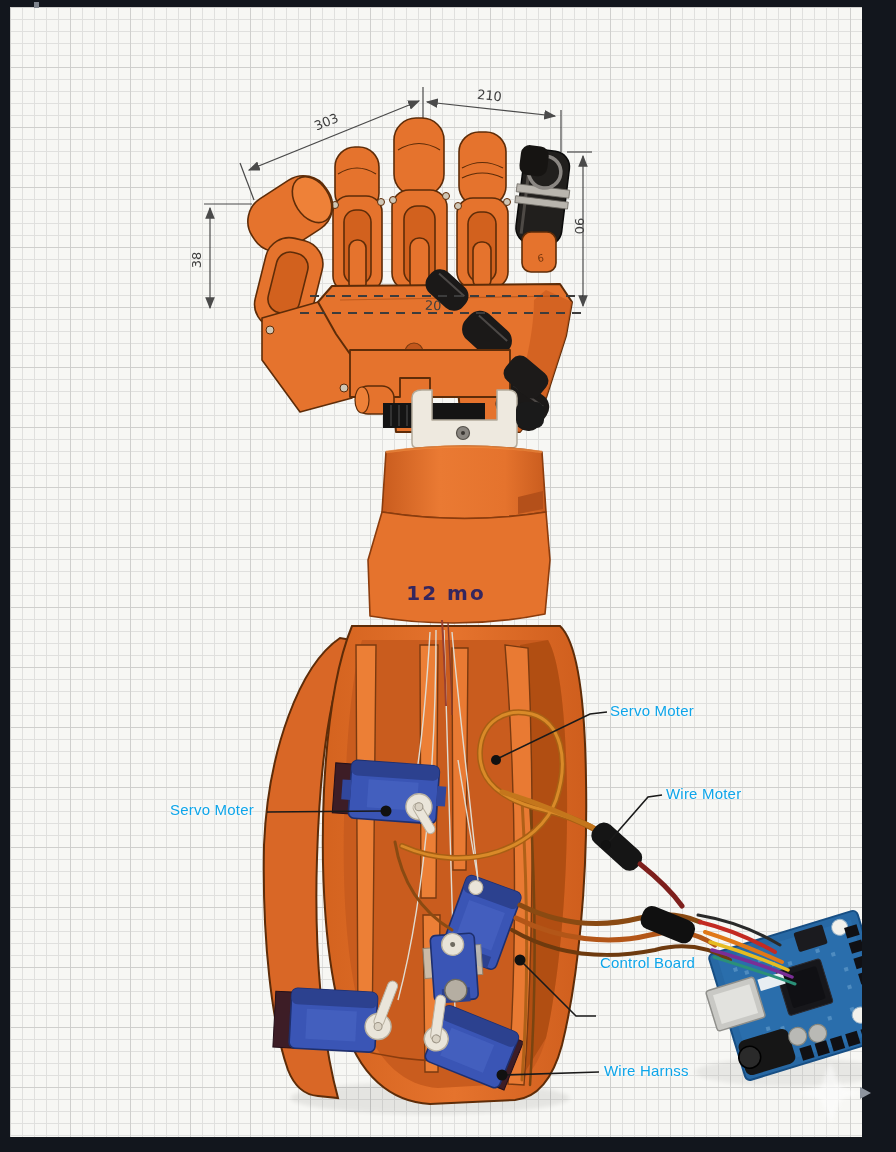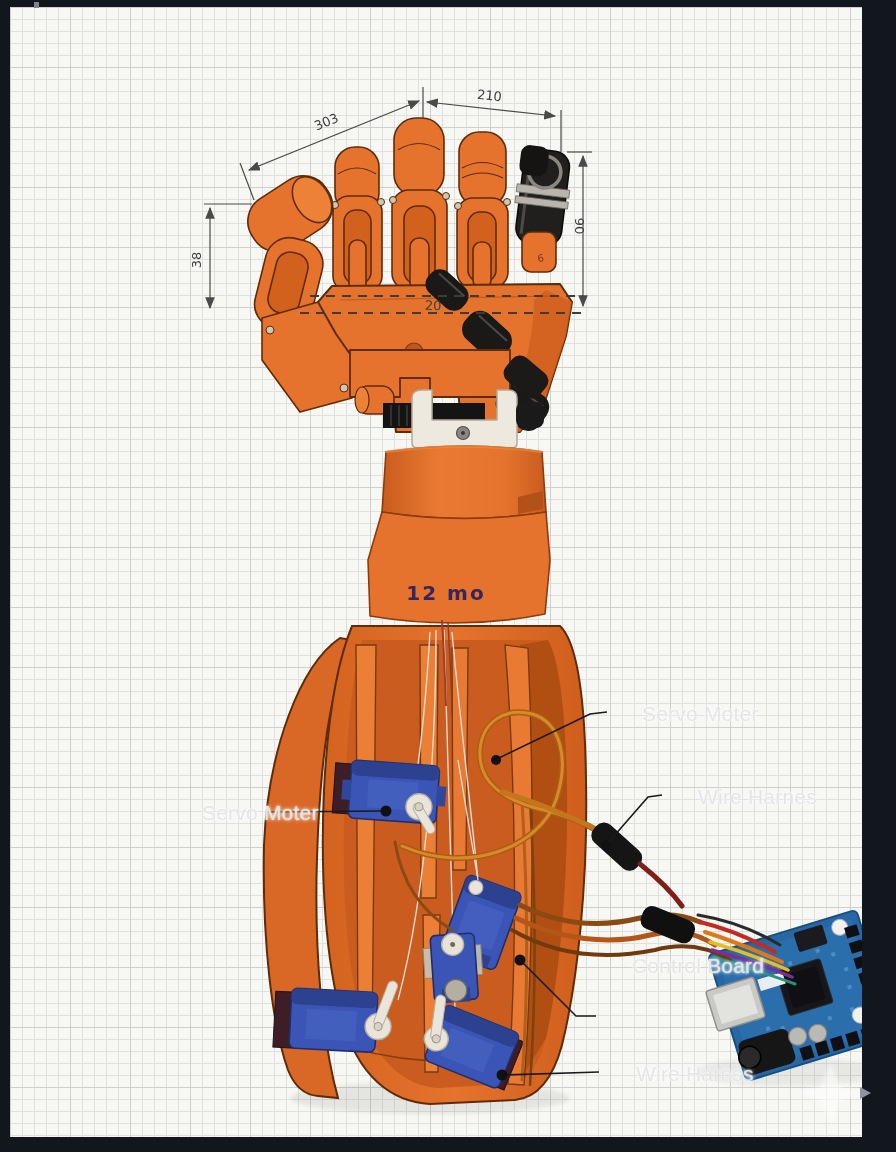--- a/index.html
+++ b/index.html
@@ -6,22 +6,22 @@
   .frame{position:relative;width:896px;height:1152px;background:#12161d;overflow:hidden;
          font-family:"Liberation Sans",sans-serif;}
   .paper{position:absolute;left:10px;top:7px;width:852px;height:1130px;
          background-color:#f7f7f4;
          background-image:
            repeating-linear-gradient(to right, #cfcfcd 0 1px, transparent 1px 60px),
            repeating-linear-gradient(to bottom, #cfcfcd 0 1px, transparent 1px 60px),
            repeating-linear-gradient(to right, #e0e0de 0 1px, transparent 1px 12px),
            repeating-linear-gradient(to bottom, #e0e0de 0 1px, transparent 1px 12px);}
   .scene{position:absolute;left:0;top:0;}
-  .label{position:absolute;font-size:21px;color:#e5e5e5;letter-spacing:.2px;white-space:nowrap;
-         text-shadow:0 0 4px rgba(255,255,255,.95),0 0 2px rgba(255,255,255,.9);margin-left:32px;}
+  .label{position:absolute;font-size:15px;color:#0ea5e9;letter-spacing:.2px;white-space:nowrap;
+         text-shadow:0 0 4px rgba(255,255,255,.95),0 0 2px rgba(255,255,255,.9);}
   .dimtext{font-family:"DejaVu Sans",sans-serif;fill:#3f3f3f;font-size:13px;}
 </style>
 </head>
 <body>
 
 <div class="frame">
   <div class="paper"></div>
 
   <svg class="scene" width="896" height="1152" viewBox="0 0 896 1152">
     <defs>
@@ -346,17 +346,17 @@
       </g>
 
       <path d="M830,1062 L841,1087 L862,1093 L841,1100 L831,1124 L821,1100 L799,1093 L821,1087 Z" fill="#ffffff" opacity="0.55" filter="url(#soft)"></path>
     </g>
 
     <rect x="34" y="2" width="5" height="6" fill="#7d838c"></rect>
     <polygon points="860,1087 871,1093 860,1099" fill="#8d949e"></polygon>
   </svg>
 
   <div class="label" style="left:610px;top:702px;">Servo Moter</div>
-  <div class="label" style="left:666px;top:785px;">Wire Harnes</div>
+  <div class="label" style="left:666px;top:785px;">Wire Moter</div>
   <div class="label" style="left:170px;top:801px;">Servo Moter</div>
   <div class="label" style="left:600px;top:954px;">Control Board</div>
   <div class="label" style="left:604px;top:1062px;">Wire Harnss</div>
 </div>
 
 </body></html>

